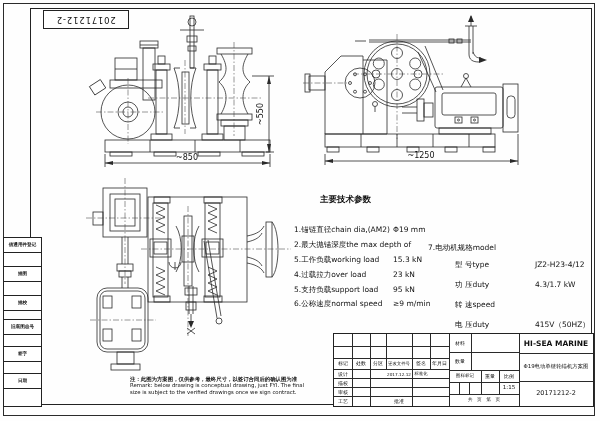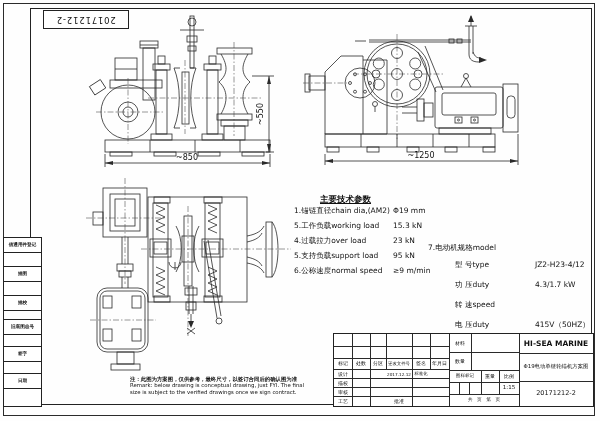--- a/index.html
+++ b/index.html
@@ -11,22 +11,22 @@
   svg .ln{stroke:#2a2a2a;stroke-width:0.8;fill:none;}
   svg .cl{stroke:#444;stroke-width:0.55;fill:none;stroke-dasharray:6 2 1.5 2;}
   svg .fl{fill:#2a2a2a;stroke:none;}
   svg text{font-family:"DejaVu Sans","Liberation Sans",sans-serif;fill:#111;}
   
   .stamp{position:absolute;left:43px;top:10px;width:84px;height:17px;border:1px solid #222;
          background:#fff;display:flex;align-items:center;justify-content:center;}
   .stamp span{display:inline-block;transform:rotate(180deg);font-size:8.5px;letter-spacing:.8px;}
   
   .tech{position:absolute;left:294px;top:194px;width:292px;height:138px;font-size:7.5px;white-space:nowrap;}
-  .tp-title{margin-left:26px;font-size:8.5px;font-weight:700;text-decoration:underline;}
-  .tp-left{position:absolute;left:0;top:10px;width:150px;}
+  .tp-title{margin-left:26px;font-size:8.5px;font-weight:700;}
+  .tp-left{position:absolute;left:0;top:29px;width:150px;}
   .tp-line{position:relative;height:14.9px;line-height:14.9px;}
   .tp-line.indent .tp-lab{padding-left:40px;}
   .tp-val{position:absolute;left:99px;top:0;}
   .tp-right{position:absolute;left:134px;top:12px;width:158px;}
   .tp-mhead{height:14px;line-height:14px;margin-top:35px;}
   .m-row{position:relative;height:20px;line-height:20px;}
   .m-lab{padding-left:27px;}
   .m-val{position:absolute;left:75px;top:0;margin-left:32px;}
   
   .remark{position:absolute;left:130px;top:376px;width:220px;font-size:5.4px;line-height:6.4px;white-space:nowrap;}
@@ -302,20 +302,23 @@
   </svg>
 
   <div class="tech">
     <div class="tp-title">主要技术参数</div>
     <div class="tp-left">
       <div class="tp-line">
         <span class="tp-lab">1.锚链直径chain dia,(AM2)</span>
         <span class="tp-val">Φ19  mm</span>
       </div>
       <div class="tp-line">
+        <span class="tp-lab">2.最大抛锚深度the max depth of</span>
+      </div>
+      <div class="tp-line">
         <span class="tp-lab">5.工作负载working load</span>
         <span class="tp-val">15.3 kN</span>
       </div>
       <div class="tp-line">
         <span class="tp-lab">4.过载拉力over load</span>
         <span class="tp-val">23 kN</span>
       </div>
       <div class="tp-line">
         <span class="tp-lab">5.支持负载support load</span>
         <span class="tp-val">95 kN</span>

